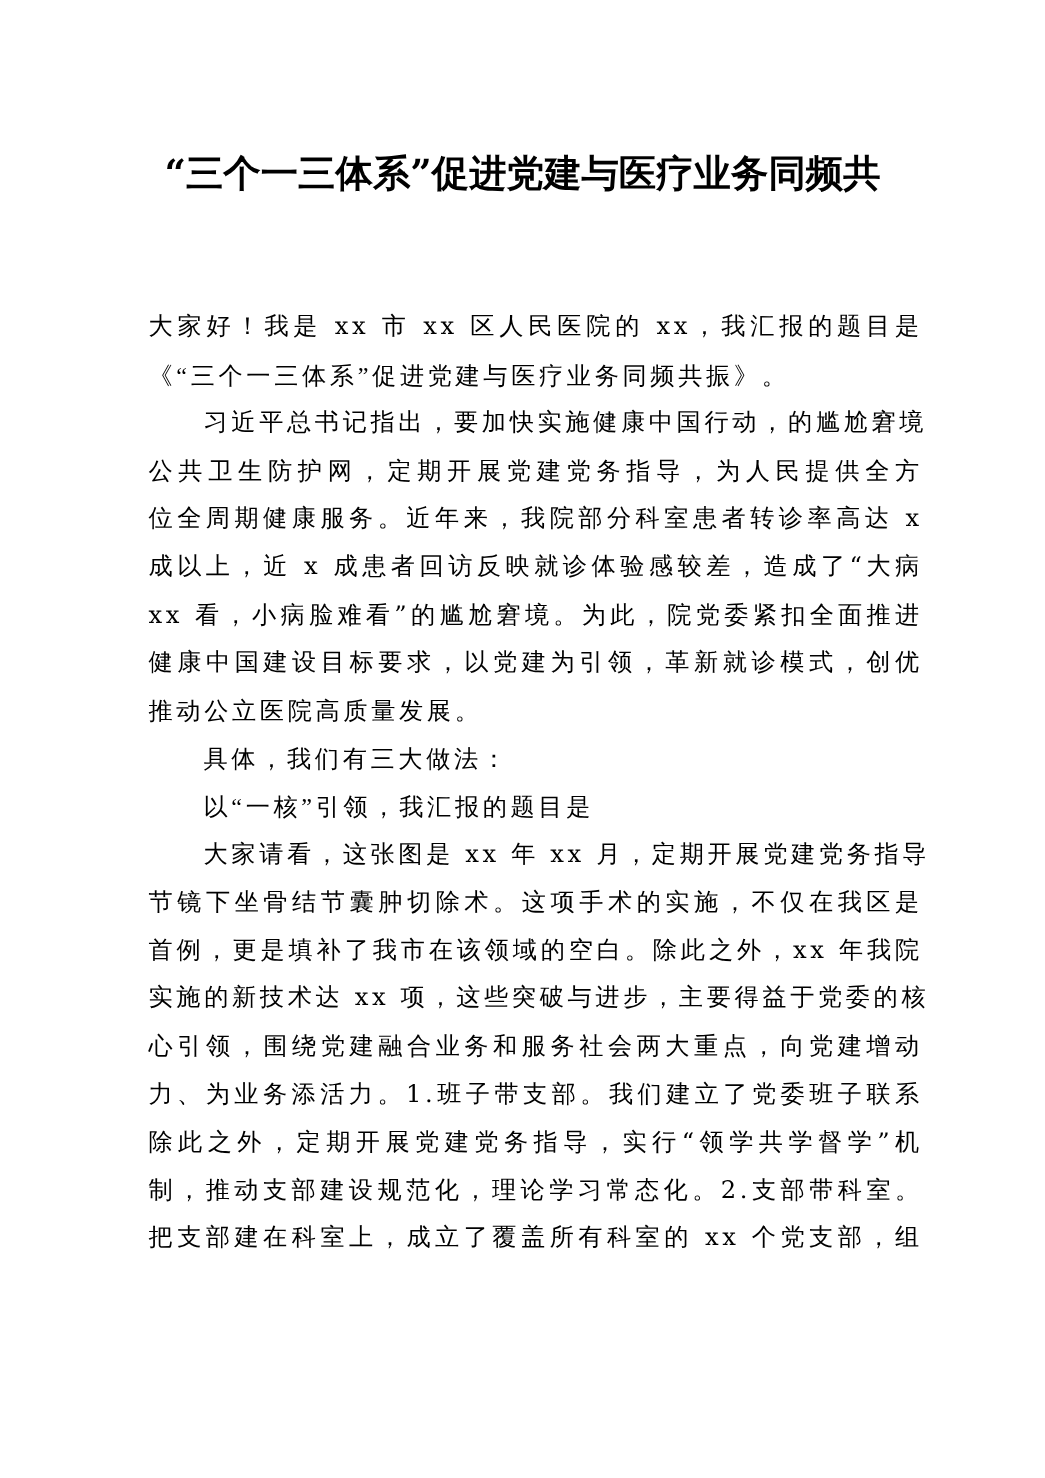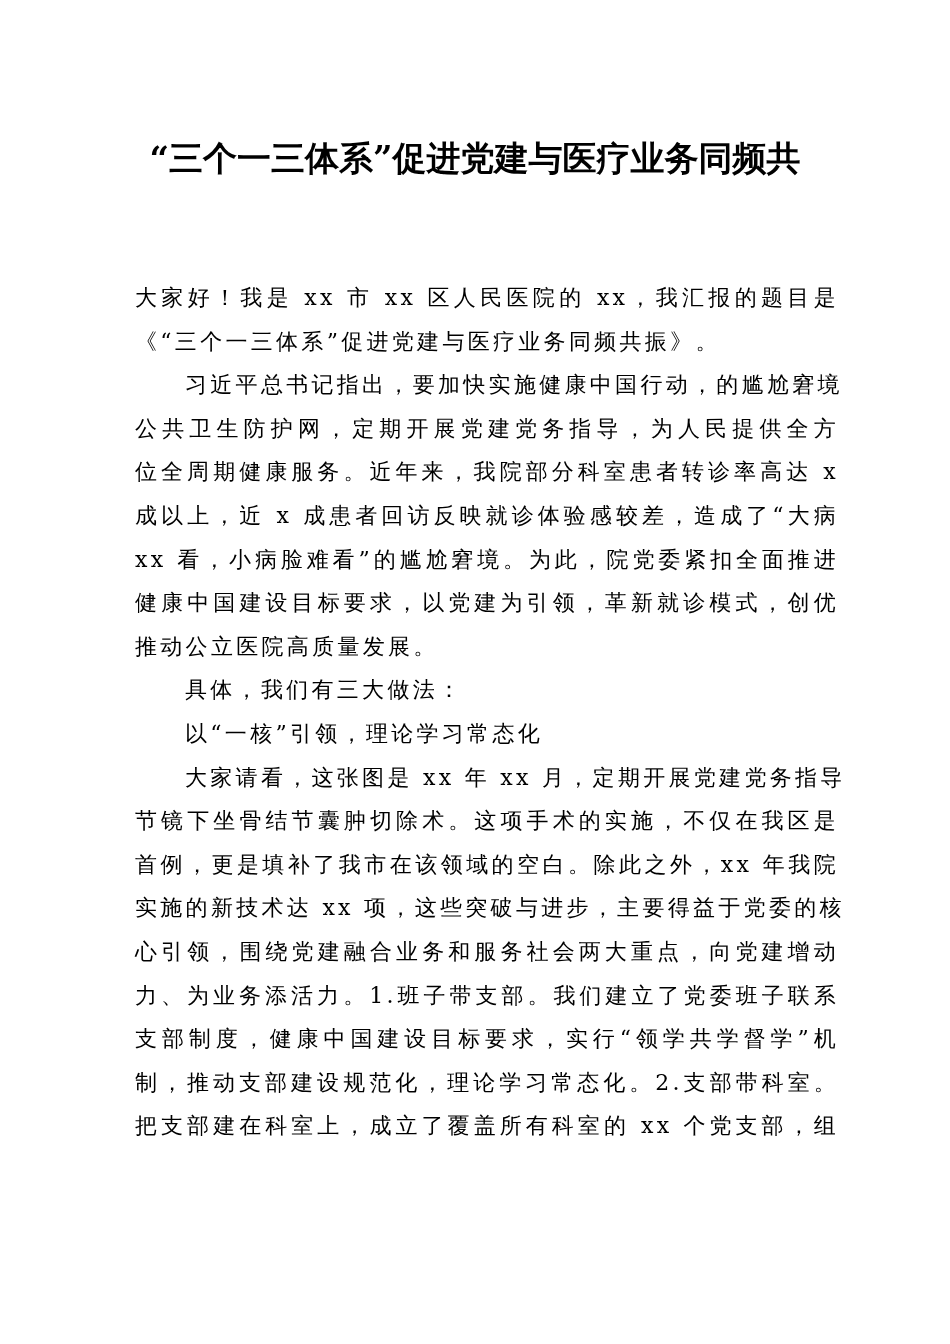--- a/index.html
+++ b/index.html
@@ -53,20 +53,21 @@
     }
     .body-text .ln {
       display: block;
       white-space: nowrap;
       height: 43.6px;
       text-align: justify;
       text-align-last: justify;
     }
     .body-text .ln.last {
       text-align-last: left;
+      font-family: Liberation Serif, serif;
     }
     .body-text .ln.indent {
       padding-left: 50px;
     }
   </style>
 </head>
 <body>
 
 <div class="page">
   <h1 class="title">
@@ -77,24 +78,24 @@
     <span class="ln">大家好！我是 xx 市 xx 区人民医院的 xx，我汇报的题目是</span>
     <span class="ln last">《“三个一三体系”促进党建与医疗业务同频共振》。</span>
     <span class="ln indent">习近平总书记指出，要加快实施健康中国行动，的尴尬窘境</span>
     <span class="ln">公共卫生防护网，定期开展党建党务指导，为人民提供全方</span>
     <span class="ln">位全周期健康服务。近年来，我院部分科室患者转诊率高达 x</span>
     <span class="ln">成以上，近 x 成患者回访反映就诊体验感较差，造成了“大病</span>
     <span class="ln">xx 看，小病脸难看”的尴尬窘境。为此，院党委紧扣全面推进</span>
     <span class="ln">健康中国建设目标要求，以党建为引领，革新就诊模式，创优</span>
     <span class="ln last">推动公立医院高质量发展。</span>
     <span class="ln indent last">具体，我们有三大做法：</span>
-    <span class="ln indent last">以“一核”引领，理论学习常态化</span>
+    <span class="ln indent last">以“一核”引领，我汇报的题目是</span>
     <span class="ln indent">大家请看，这张图是 xx 年 xx 月，定期开展党建党务指导</span>
     <span class="ln">节镜下坐骨结节囊肿切除术。这项手术的实施，不仅在我区是</span>
     <span class="ln">首例，更是填补了我市在该领域的空白。除此之外，xx 年我院</span>
     <span class="ln">实施的新技术达 xx 项，这些突破与进步，主要得益于党委的核</span>
     <span class="ln">心引领，围绕党建融合业务和服务社会两大重点，向党建增动</span>
     <span class="ln">力、为业务添活力。1.班子带支部。我们建立了党委班子联系</span>
-    <span class="ln">支部制度，健康中国建设目标要求，实行“领学共学督学”机</span>
+    <span class="ln">除此之外，定期开展党建党务指导，实行“领学共学督学”机</span>
     <span class="ln">制，推动支部建设规范化，理论学习常态化。2.支部带科室。</span>
     <span class="ln">把支部建在科室上，成立了覆盖所有科室的 xx 个党支部，组</span>
   </div>
 </div>
 
 </body></html>

